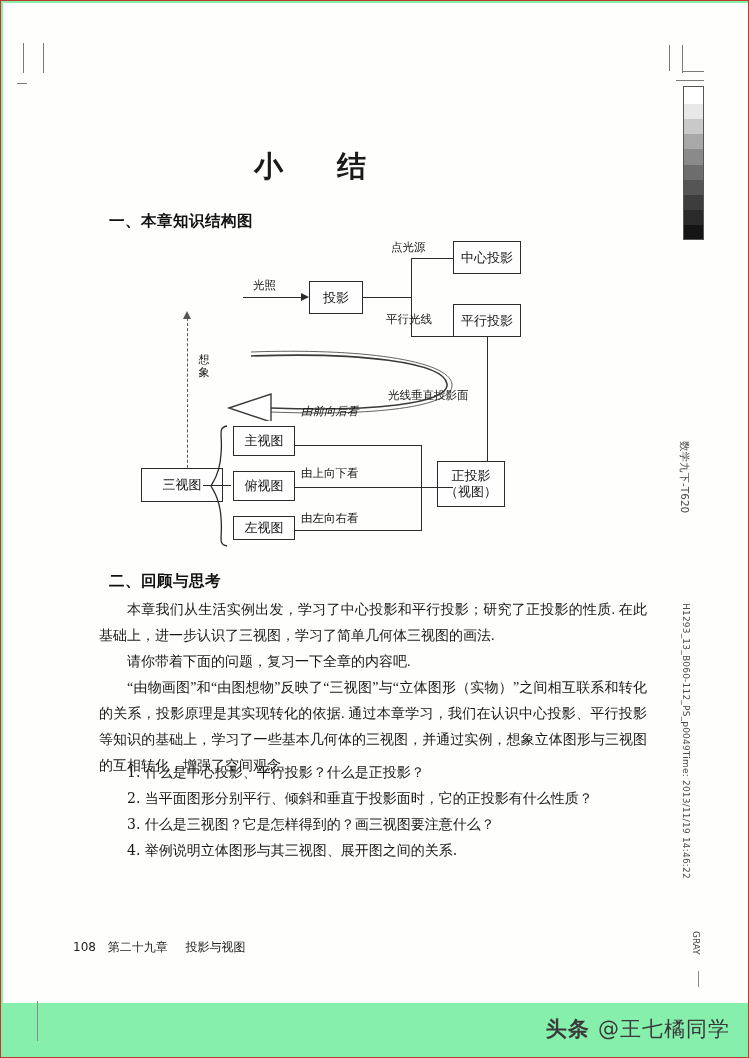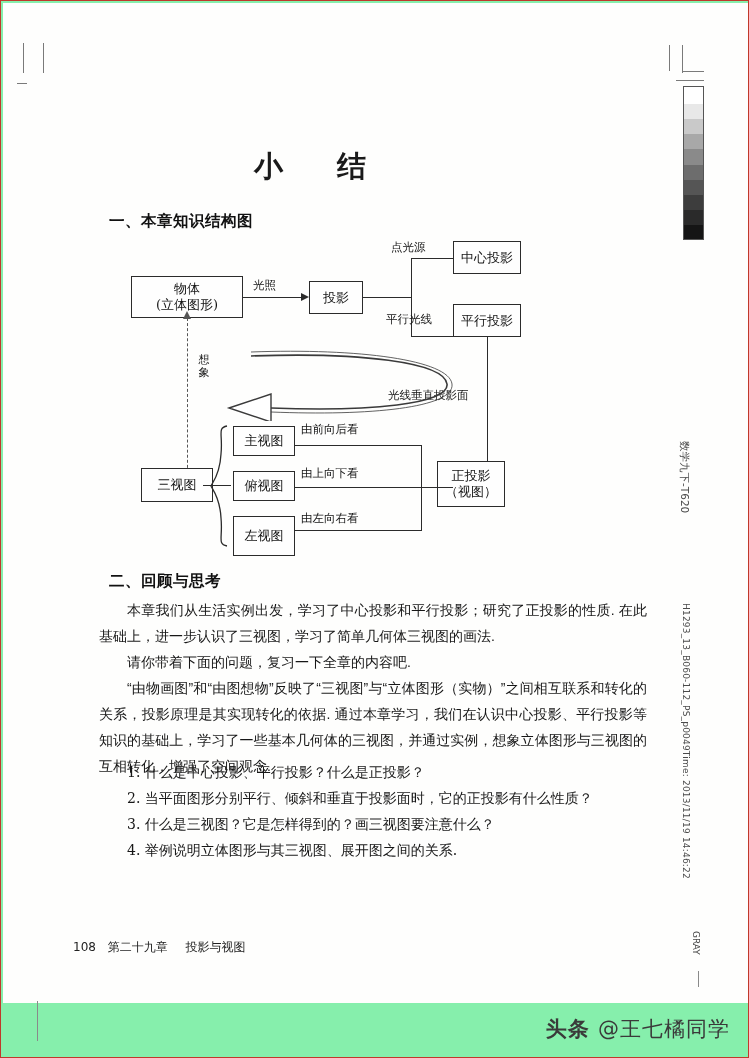--- a/index.html
+++ b/index.html
@@ -125,21 +125,21 @@
     width: 0;
     border-left: 1px dashed #555;
   }
 
   
   #body-text {
     position: absolute;
     left: 98px;
     top: 596px;
     width: 548px;
-    font-family: Liberation Sans, sans-serif;
+    font-family: Liberation Serif, serif;
     font-size: 14px;
     line-height: 26px;
     color: #171717;
     text-align: justify;
   }
   #body-text p {
     margin: 0;
     text-indent: 2em;
   }
   #q-list {
@@ -215,24 +215,20 @@
   <div class="crop-mark" style="left:675px; top:79px; width:28px; height:1px;"></div>
 
   <div id="gray-strip"></div>
 
   <div id="title">小  结</div>
 
   <div class="section-head" id="sec1">一、本章知识结构图</div>
 
   <div id="diagram">
 
-    <div class="node" style="left:30px; top:40px; width:112px; height:42px; flex-direction:column;">
-      <span>物体</span>
-      <span>(立体图形)</span>
-    </div>
 
     <div class="line hline" style="left:142px; top:61px; width:62px;"></div>
     <div style="position:absolute; left:200px; top:56.5px; width:0; height:0; border-left:8px solid #2b2b2b; border-top:4.5px solid transparent; border-bottom:4.5px solid transparent;"></div>
     <div class="edge-label" style="left:152px; top:42px;">光照</div>
 
     <div class="node" style="left:208px; top:45px; width:54px; height:33px;">投影</div>
 
     <div class="line hline" style="left:262px; top:61px; width:48px;"></div>
     <div class="line vline" style="left:310px; top:22px; height:78px;"></div>
     <div class="line hline" style="left:310px; top:22px; width:42px;"></div>
@@ -257,36 +253,36 @@
     <div class="dashed-v" style="left:86px; top:82px; height:160px;"></div>
     <div style="position:absolute; left:81.5px; top:75px; width:0; height:0; border-bottom:8px solid #555; border-left:4.5px solid transparent; border-right:4.5px solid transparent;"></div>
     <div class="vlabel" style="left:96px; top:118px;">想象</div>
 
     <svg style="position:absolute; left:108px; top:110px;" width="250" height="75" viewBox="0 0 250 75">
       <path d="M 42 10 C 150 6, 235 16, 238 38 C 241 58, 160 66, 62 62" fill="none" stroke="#3a3a3a" stroke-width="1.6"></path>
       <path d="M 42 6 C 150 2, 240 14, 243 38 C 246 62, 160 70, 62 66" fill="none" stroke="#3a3a3a" stroke-width="0.8"></path>
       <polygon points="20,62 62,48 62,76" fill="#ffffff" stroke="#3a3a3a" stroke-width="1.4"></polygon>
     </svg>
 
-    <div class="node" style="left:40px; top:232px; width:72px; height:34px;">三视图</div>
+    <div class="node" style="left:40px; top:232px; width:82px; height:34px;">三视图</div>
 
     <svg style="position:absolute; left:108px; top:188px;" width="22" height="124" viewBox="0 0 22 124">
         <path d="M 18 2 C 8 4, 14 10, 12 30 C 11 50, 4 58, 2 62 C 4 66, 11 74, 12 94 C 14 114, 8 120, 18 122" fill="none" stroke="#2b2b2b" stroke-width="1.3"></path>
     </svg>
     <div class="line hline" style="left:102px; top:249px; width:28px;"></div>
 
     <div class="node" style="left:132px; top:190px; width:62px; height:30px;">主视图</div>
-    <div class="edge-label" style="left:200px; top:186px;">由前向后看</div>
+    <div class="edge-label" style="left:200px; top:168px;font-style:italic;">由前向后看</div>
     <div class="line hline" style="left:194px; top:209px; width:126px;"></div>
 
     <div class="node" style="left:132px; top:235px; width:62px; height:30px;">俯视图</div>
     <div class="edge-label" style="left:200px; top:230px;">由上向下看</div>
     <div class="line hline" style="left:194px; top:251px; width:158px;"></div>
 
-    <div class="node" style="left:132px; top:280px; width:62px; height:40px;">左视图</div>
+    <div class="node" style="left:132px; top:280px; width:62px; height:24px;">左视图</div>
     <div class="edge-label" style="left:200px; top:275px;">由左向右看</div>
     <div class="line hline" style="left:194px; top:294px; width:126px;"></div>
 
     <div class="line vline" style="left:320px; top:209px; height:86px;"></div>
   </div>
 
   <div class="section-head" id="sec2">二、回顾与思考</div>
 
   <div id="body-text">
     <p>本章我们从生活实例出发，学习了中心投影和平行投影；研究了正投影的性质. 在此基础上，进一步认识了三视图，学习了简单几何体三视图的画法.</p>

